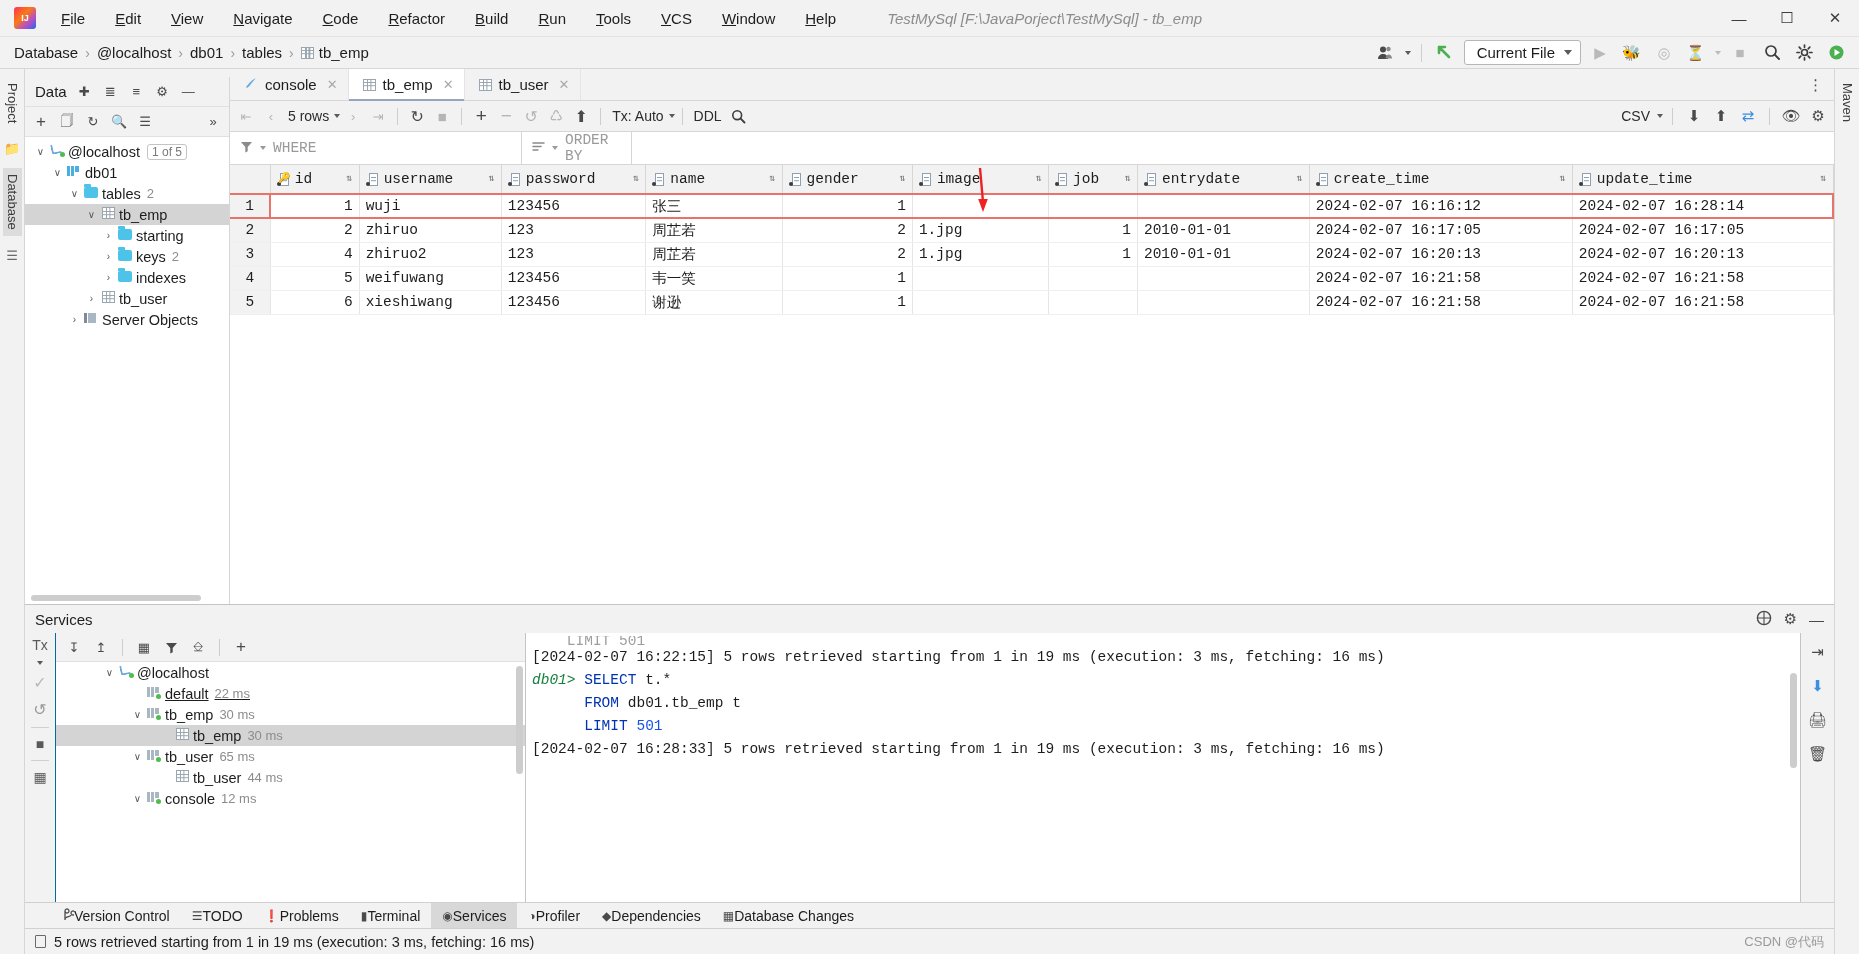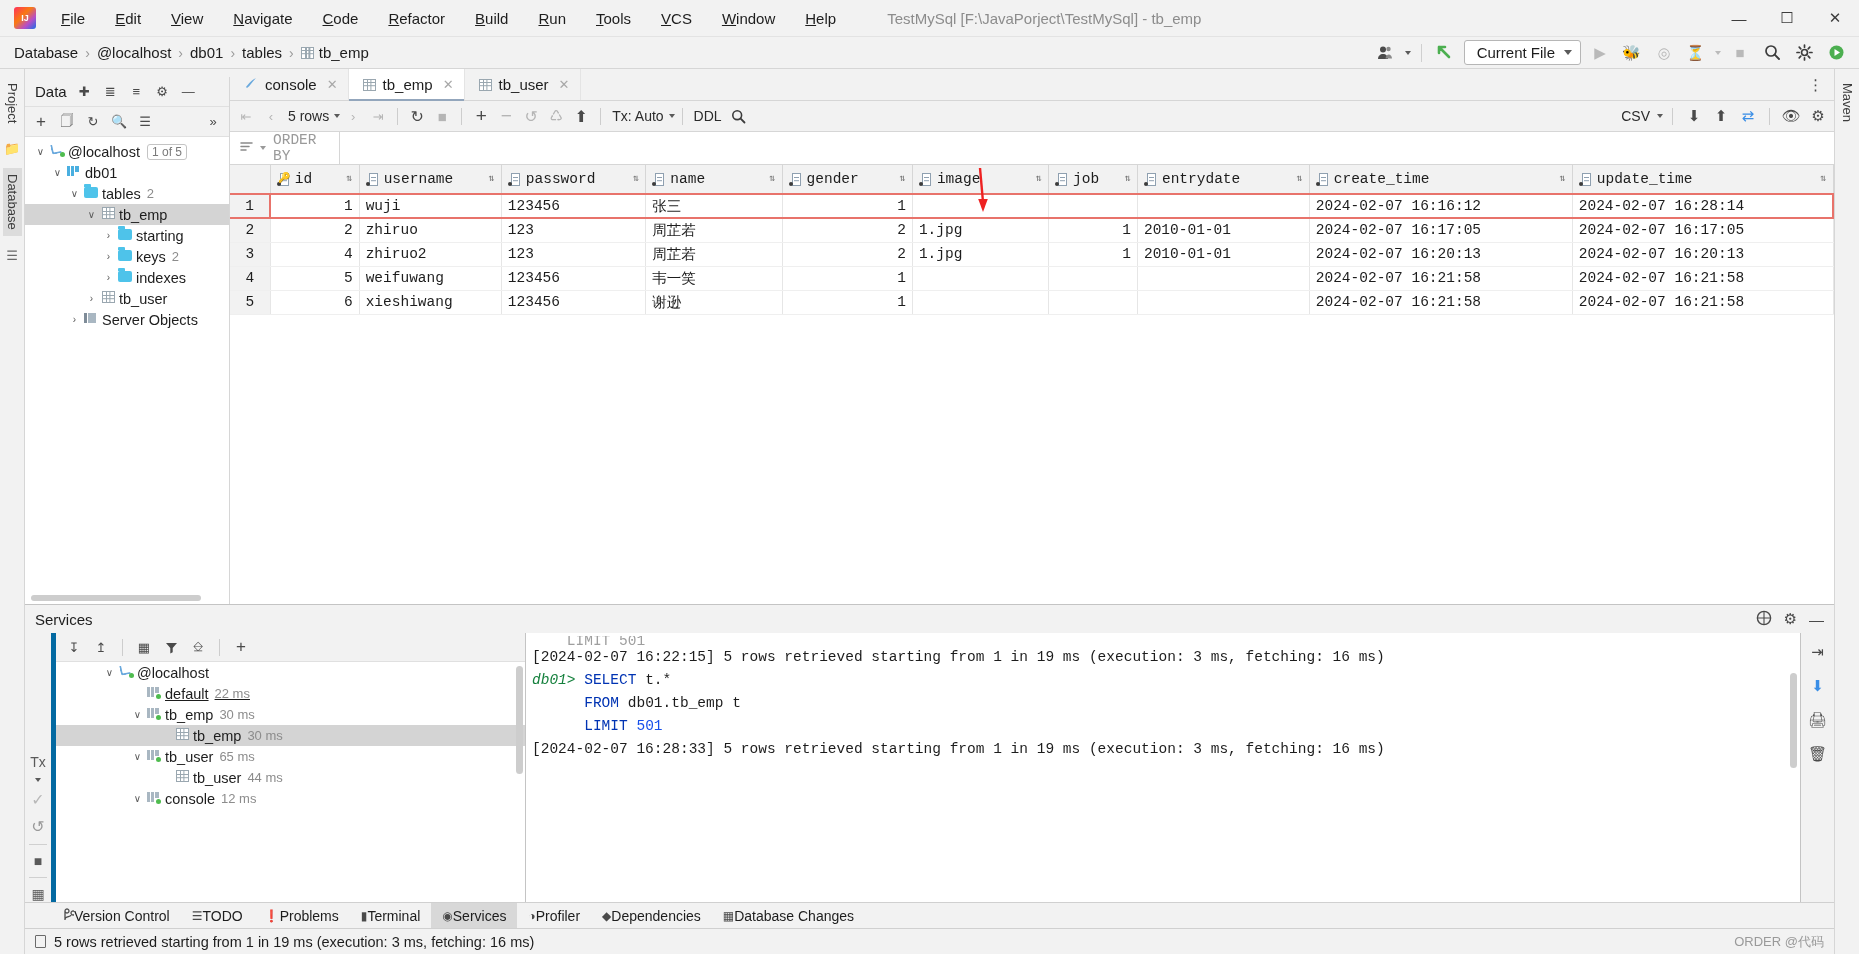--- a/index.html
+++ b/index.html
@@ -29,21 +29,21 @@
     font-size: 9px; font-weight: bold; display: flex;
     align-items: center; justify-content: center;
   }
   .menu { display: flex; align-items: flex-start; gap: 8px; }
   .menu-item {
     padding: 3px 11px; font-size: 15px; color: #1d1d1d; cursor: default;
     white-space: nowrap;
   }
   .menu-item u { text-decoration: underline; }
   .win-title {
-    margin-left: 40px; color: #8c8c8c; font-size: 15px; white-space: nowrap;
+    margin-left: 40px; color: #8c8c8c; font-size: 15px; white-space: nowrap; font-style: italic;
   }
   .win-btns { margin-left: auto; display: flex; align-items: center; }
   .win-btn {
     width: 48px; height: 36px; display: flex; align-items: center;
     justify-content: center; color: #3c3c3c; font-size: 15px;
   }
 
   
   .navbar {
     height: 32px; display: flex; align-items: center;
@@ -221,23 +221,22 @@
   .services { height: 298px; display: flex; flex-direction: column; flex: none;
               border-top: 1px solid #c4c4c4; background: #f2f2f2; }
   .svc-head {
     height: 28px; display: flex; align-items: center; padding: 0 10px;
     font-size: 15px; color: #1d1d1d; background: #f2f2f2;
   }
   .svc-head-right { margin-left: auto; display: flex; align-items: center; gap: 12px; }
   .svc-body { flex: 1; display: flex; min-height: 0; }
   .svc-rail {
     width: 31px; background: #f2f2f2; display: flex; flex-direction: column;
-    align-items: center; padding-top: 4px; gap: 8px; border-right: 5px solid #0369a1;
+    align-items: center; padding-top: 4px; gap: 8px; border-right: 1px solid #0369a1;
     flex: none;
-    justify-content: flex-end;
   }
   .svc-rail .ri { color: #5a5a5a; font-size: 13px; }
   .svc-rail .rsep { width: 18px; height: 1px; background: #d0d0d0; }
   .svc-tree-pane {
     width: 470px; background: #fff; border-right: 1px solid #c4c4c4;
     display: flex; flex-direction: column; flex: none;
   }
   .svc-tools {
     height: 29px; display: flex; align-items: center; gap: 3px; padding: 0 6px;
     background: #f2f2f2; border-bottom: 1px solid #e0e0e0;
@@ -574,20 +573,29 @@
               <div class="tool" style="font-size:15px">⬇</div>
               <div class="tool" style="font-size:15px">⬆</div>
               <div class="tool" style="color:#3a8ee6;font-size:15px">⇄</div>
               <div class="dt-sep"></div>
               <div class="tool" style="font-size:15px">👁</div>
               <div class="tool" style="font-size:15px">⚙</div>
             </div>
           </div>
 
           <div class="filterbar">
+            <div class="fbox where">
+              <span>
+                <svg width="13" height="13" viewBox="0 0 13 13">
+                    <path d="M1 2h11l-4.3 5v4.3L5.3 12.5V7z" fill="#8a8a8a"></path>
+                  </svg>
+              </span>
+              <span class="caret sm" style="border-top-color:#9a9a9a"></span>
+              <span>WHERE</span>
+            </div>
             <div class="fbox order">
               <span>
                 <svg width="13" height="13" viewBox="0 0 13 13">
                     <g stroke="#8a8a8a" stroke-width="1.5" stroke-linecap="round">
                       <path d="M1 3h11M1 6.5h8M1 10h5"></path>
                     </g>
                   </svg>
               </span>
               <span class="caret sm" style="border-top-color:#9a9a9a"></span>
               <span>ORDER BY</span>
@@ -936,21 +944,21 @@
           </div>
           <div class="ttab">
             <span class="ti">▦</span>
             <span>Database Changes</span>
           </div>
         </div>
 
       <div class="statusbar">
         <span class="sq"></span>
         <span>5 rows retrieved starting from 1 in 19 ms (execution: 3 ms, fetching: 16 ms)</span>
-        <span class="status-right">ORDER @代码</span>
+        <span class="status-right">CSDN @代码</span>
       </div>
 
     </div>
 
     <div class="rail right">
       <div class="vtab">Maven</div>
     </div>
   </div>
 </div>
 

